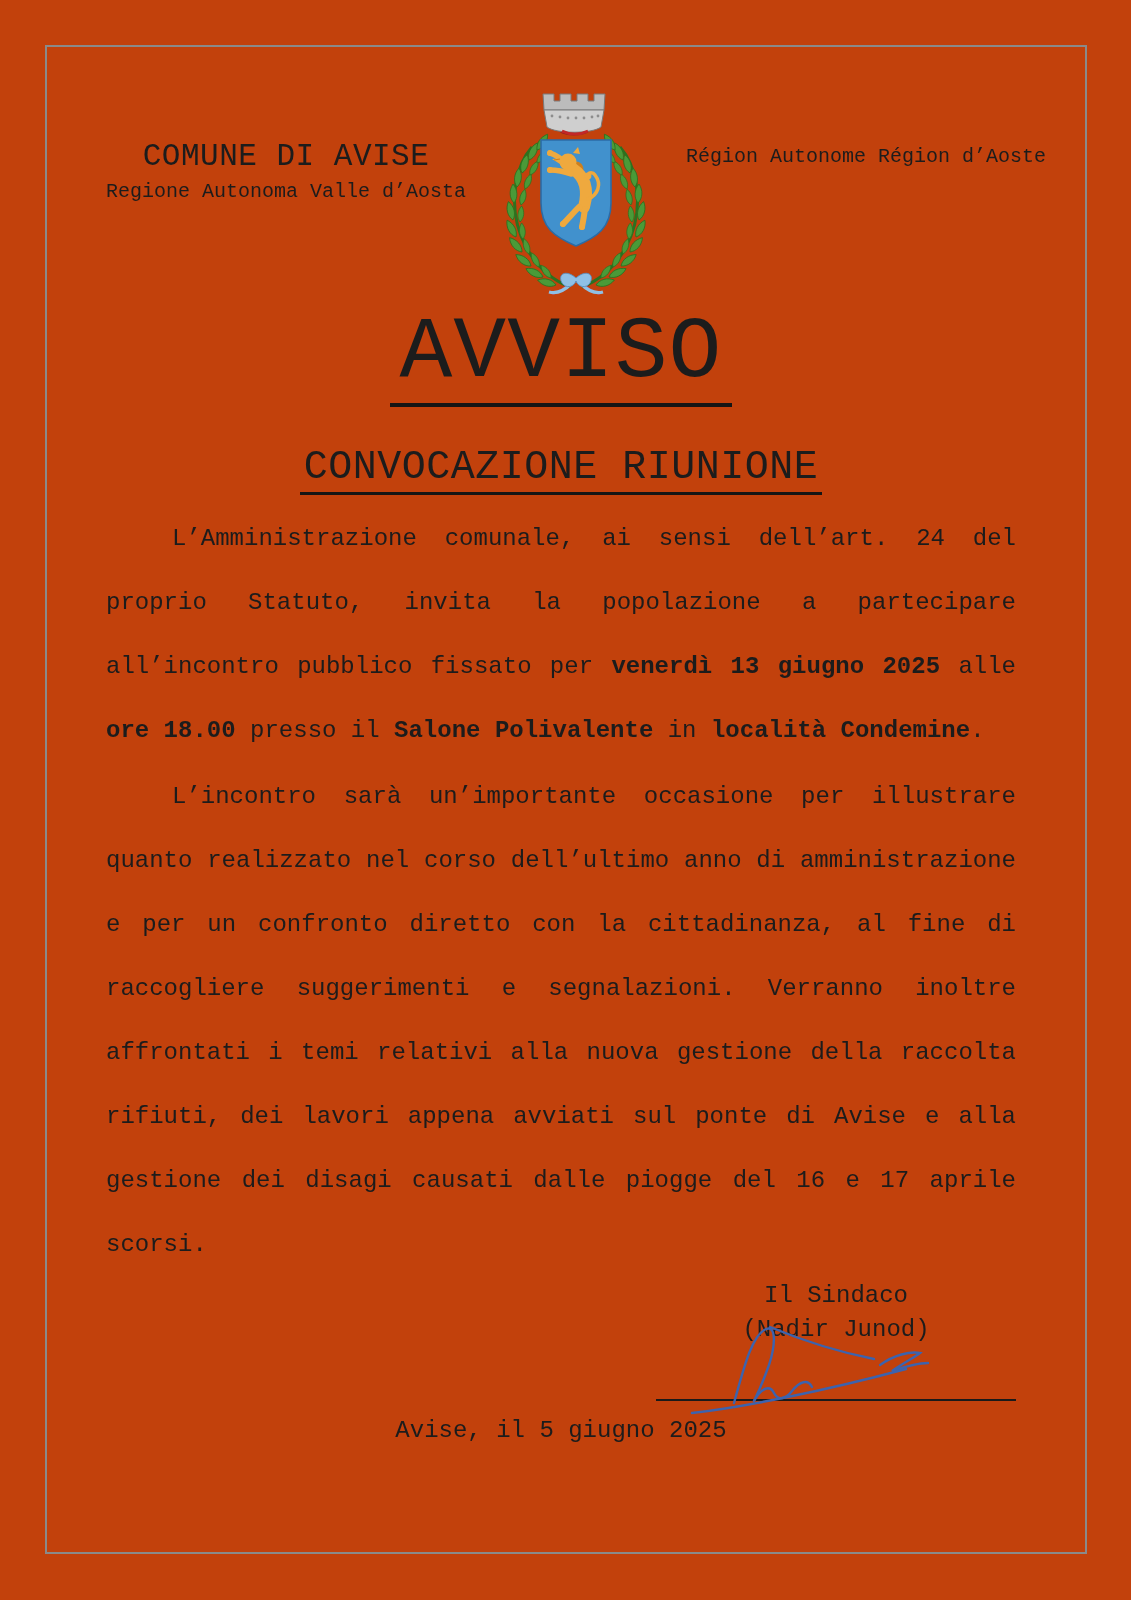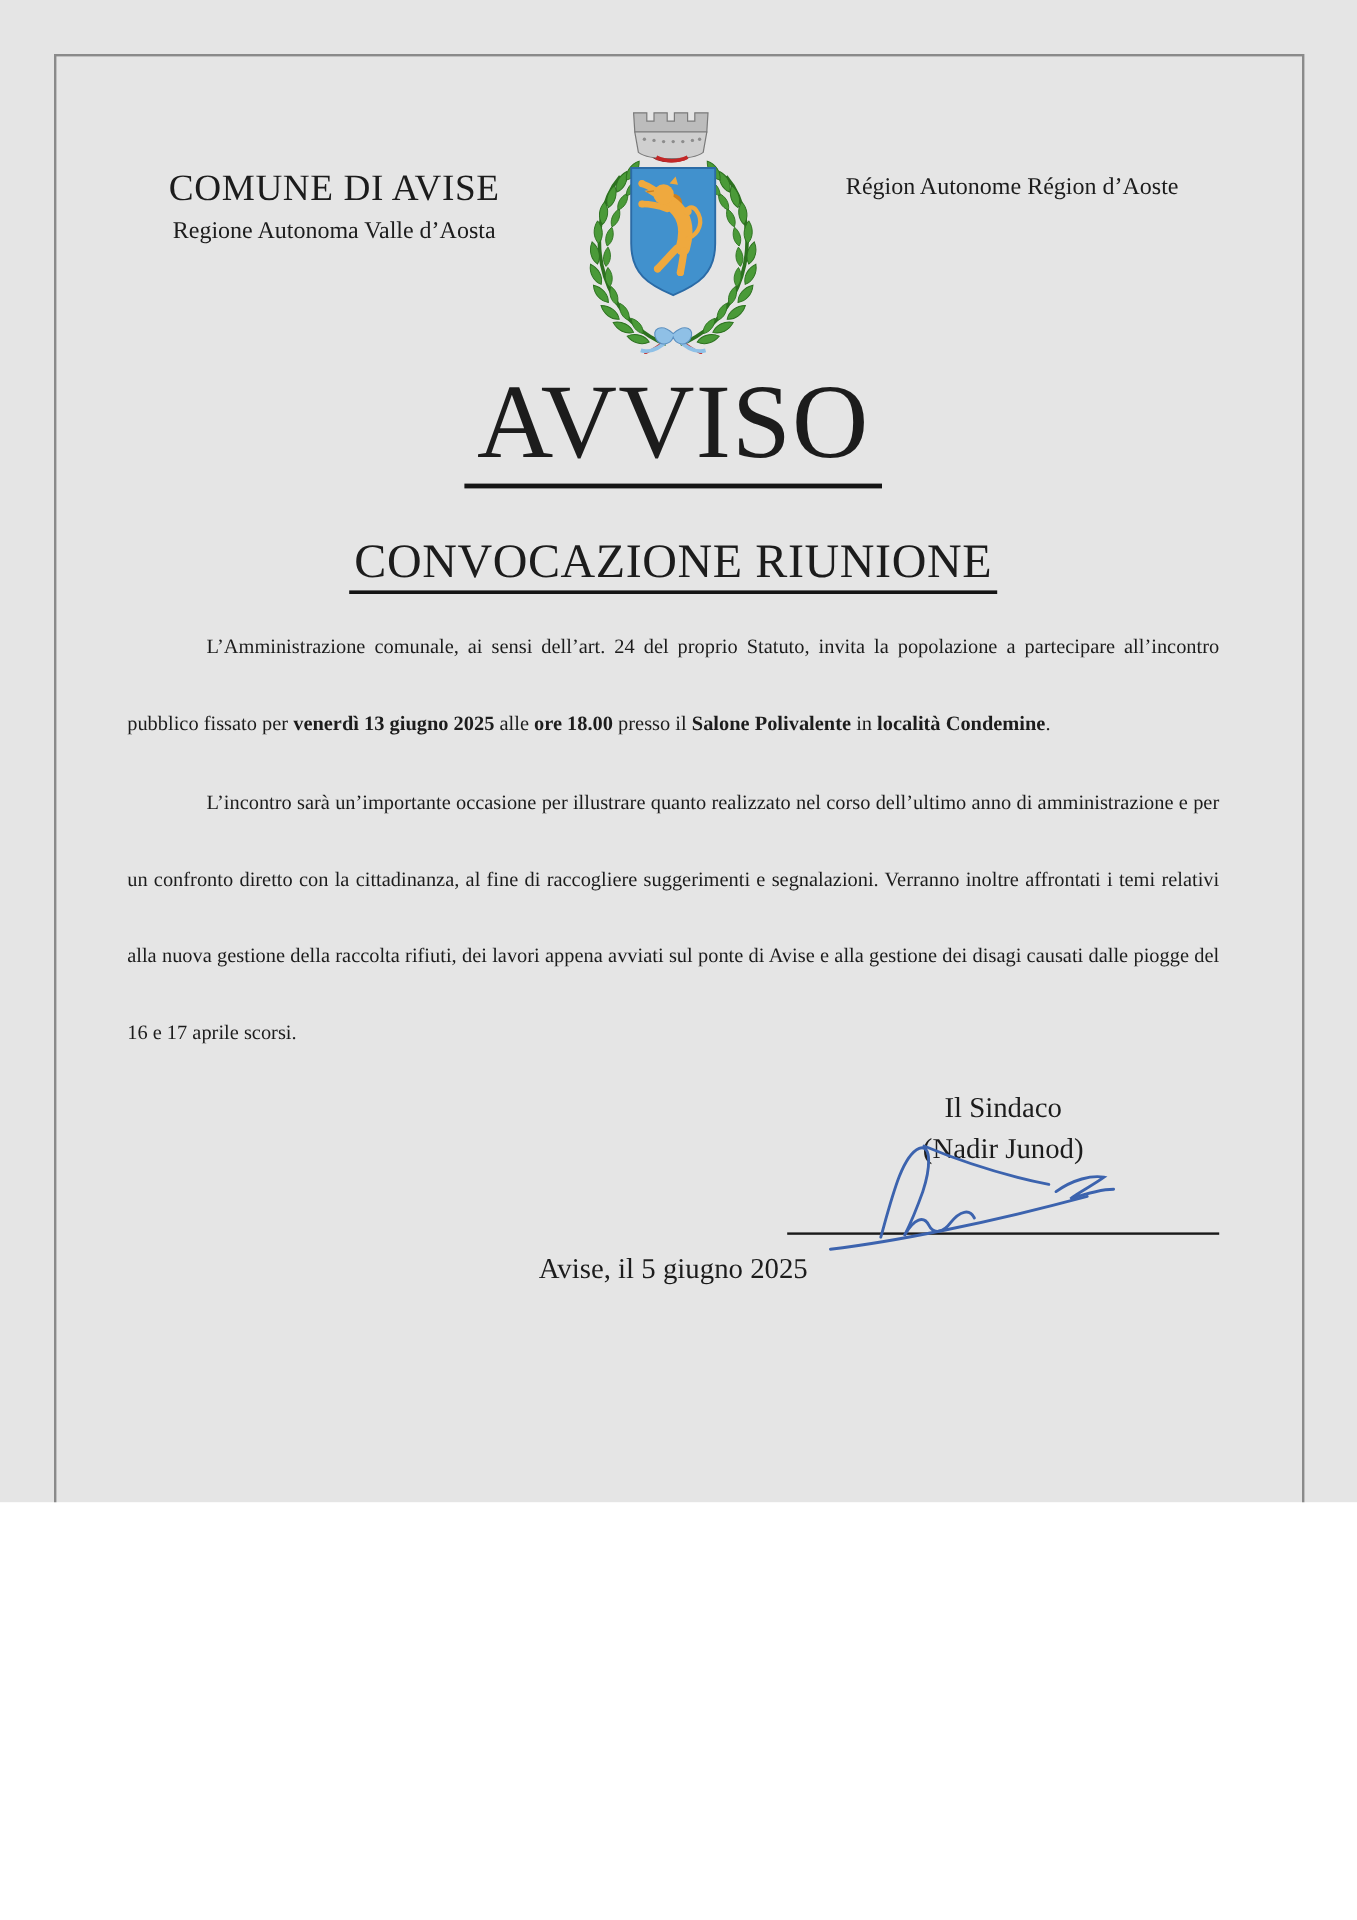--- a/index.html
+++ b/index.html
@@ -1,18 +1,18 @@
 <!DOCTYPE html>
 <html lang="it" style="--frame-gray: #8a8a8a; --signature-blue: #3c63ae; --shield-blue: #4191cd; --shield-border: #2b6ba6; --lion-gold: #efa93e; --lion-gold-dark: #cd7f1e; --wreath-green: #4a9a38; --wreath-green-dark: #2c711f; --crown-gray: #bcbcbc; --crown-gray-light: #cfcfcf; --crown-red: #c32727; --ribbon-blue: #8fc0e6; --ribbon-red: #c23b3b;"><head>
 <meta charset="utf-8">
 <style>
   html,body { margin:0; padding:0; background:#ffffff; }
   .page {
-    position:relative; width:1131px; height:1252px; background:#e5e5e5;
-    font-family:Liberation Serif, serif; color:#1c1c1c; overflow:hidden;
+    position:relative; width:1131px; height:1600px; background:#c2410c;
+    font-family:Liberation Mono, monospace; color:#1c1c1c; overflow:hidden;
   }
   .frame {
     position:absolute; top:45px; left:45px; width:1038px; height:1505px;
     border:2px solid var(--frame-gray, #8a8a8a);
   }
   .content { position:absolute; top:0; left:0; right:0; bottom:0; padding:0 69px 0 59px; }
 
   
   .header { display:flex; margin-top:38px; height:214px; align-items:flex-start; }
   .hcol { flex:1; text-align:center; padding-top:54px; }
@@ -28,26 +28,26 @@
     display:inline-block; font-size:88px; line-height:0.95; letter-spacing:1px;
     border-bottom:4px solid #151515; padding:0 10px 8px 10px;
   }
   .subtitle-wrap { text-align:center; margin-top:40px; }
   .doc-subtitle {
     display:inline-block; font-size:40px; line-height:1.05; letter-spacing:0.5px;
     border-bottom:3px solid #151515; padding:0 4px 3px 4px;
   }
 
   
-  .doc-body { margin-top:12px; font-size:17px; line-height:64px; text-align:justify; }
+  .doc-body { margin-top:12px; font-size:24px; line-height:64px; text-align:justify; }
   .doc-body p { margin:0 0 2px 0; text-indent:66px; }
   .doc-body b { font-weight:bold; }
 
   
-  .sig-block { width:360px; margin-left:auto; margin-top:14px; text-align:center;
+  .sig-block { width:360px; margin-left:auto; margin-top:2px; text-align:center;
                font-size:24px; line-height:34px; }
   .sig-line { position:relative; height:52px; border-bottom:2px solid #1a1a1a; }
   .sig-ink { position:absolute; left:50%; bottom:-18px; transform:translateX(-54%);
              width:300px; height:110px; }
 
   .dateline { margin-top:16px; font-size:24px; text-align:center; }
 </style>
 </head>
 <body>
 

